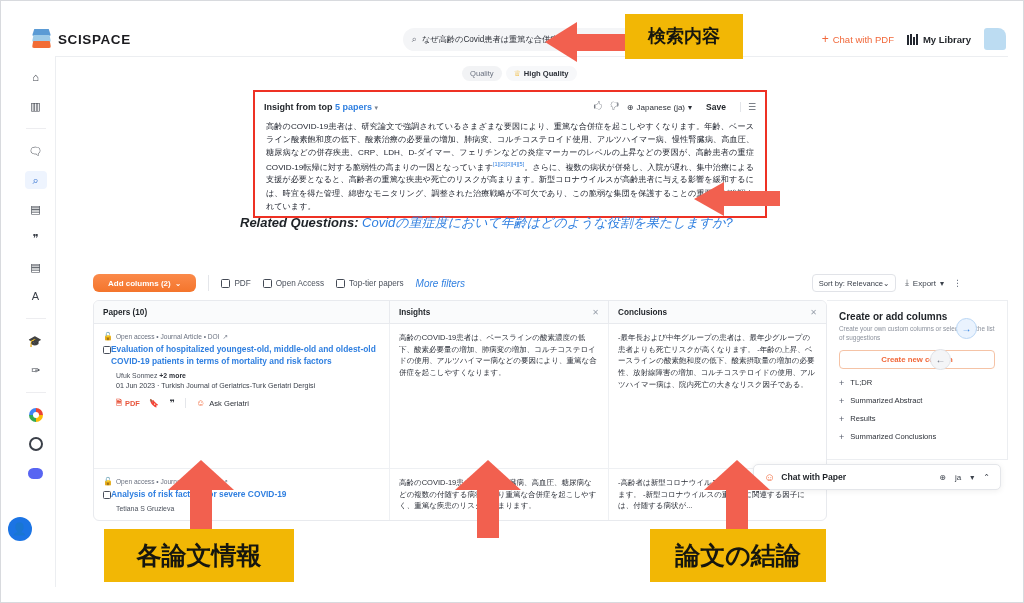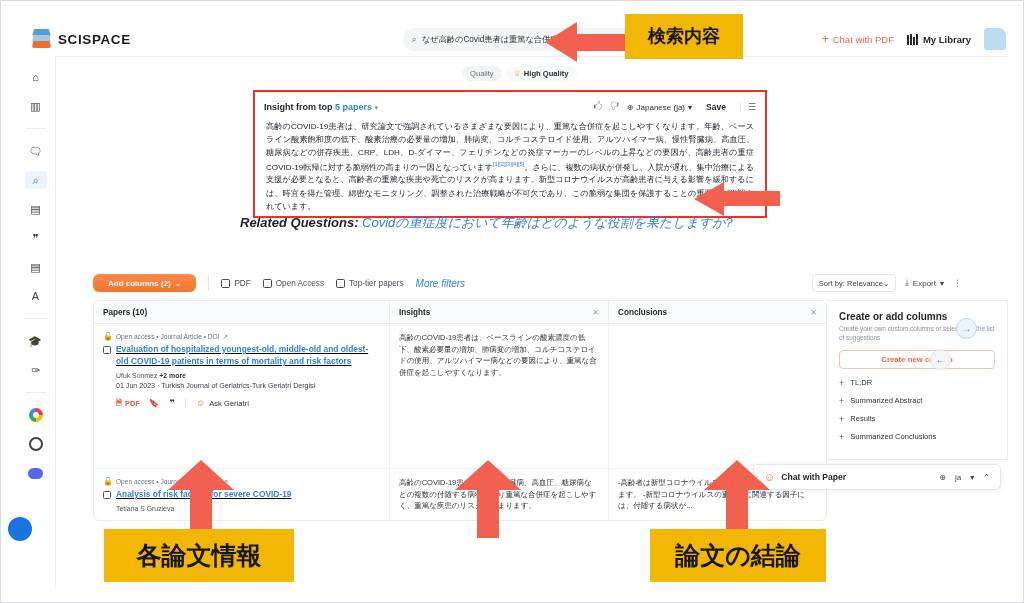--- a/index.html
+++ b/index.html
@@ -119,21 +119,21 @@
   .th .x { margin-left: auto; color: #9aa1ac; font-size: 8px; font-weight: normal; }
   .col-papers { width: 296px; }
   .col-insights { width: 219px; }
   .col-concl { width: 219px; flex: 1; border-right: none; }
   .trow { display: flex; border-bottom: 1px solid #eef0f3; }
   .td { padding: 8px 9px; border-right: 1px solid #eef0f3; }
   .td.col-concl { border-right: none; }
 
   .meta { display: flex; align-items: center; gap: 3px; font-size: 6.6px; color: #6b7280; }
   .meta .oa { color: #f1683a; font-size: 8px; }
-  .ptitle-row { display: flex; gap: 5px; margin-top: 3px; text-decoration: underline; }
+  .ptitle-row { display: flex; margin-top: 3px; }
   .pchk { width: 8px; height: 8px; border: 1.3px solid #4b515c; border-radius: 1.5px; flex: none; margin-top: 2px; }
   .ptitle { font-size: 8.4px; font-weight: bold; color: #2f7fe0; line-height: 1.42; }
   .pauth { font-size: 6.9px; color: #4b515c; margin: 4px 0 0 13px; }
   .pauth b { color: #2c3038; }
   .pdate { font-size: 7.1px; color: #3c424c; margin: 3px 0 0 13px; }
   .pactions { display: flex; align-items: center; gap: 10px; margin: 7px 0 0 13px; }
   .pdf-ic { display:flex; align-items:center; gap:3px; font-size:7.4px; color:#e8553c; font-weight:600; }
   .bm-ic { font-size: 8px; color: #4b515c; }
   .quote-ic { font-size: 9px; color: #2c3038; font-weight: bold; }
   .pasep { width: 1px; height: 10px; background: #e4e6ea; }
@@ -358,20 +358,23 @@
           <span class="pasep"></span>
           <span class="copilot">
             <span class="bubble">☺</span>
             <span>Ask Geriatri</span>
           </span>
         </div>
       </div>
       <div class="td col-insights">
         <div class="celltext">高齢のCOVID-19患者は、ベースラインの酸素濃度の低下、酸素必要量の増加、肺病変の増加、コルチコステロイドの使用、アルツハイマー病などの要因により、重篤な合併症を起こしやすくなります。</div>
       </div>
+      <div class="td col-concl">
+        <div class="celltext">-最年長および中年グループの患者は、最年少グループの患者よりも死亡リスクが高くなります。 -年齢の上昇、ベースラインの酸素飽和度の低下、酸素摂取量の増加の必要性、放射線障害の増加、コルチコステロイドの使用、アルツハイマー病は、院内死亡の大きなリスク因子である。</div>
+      </div>
     </div>
 
     <div class="trow" style="height:75px">
       <div class="td col-papers">
         <div class="meta">
           <span class="oa">🔓</span>
           <span>Open access • Journal Article • DOI</span>
           <span>↗</span>
         </div>
         <div class="ptitle-row">

